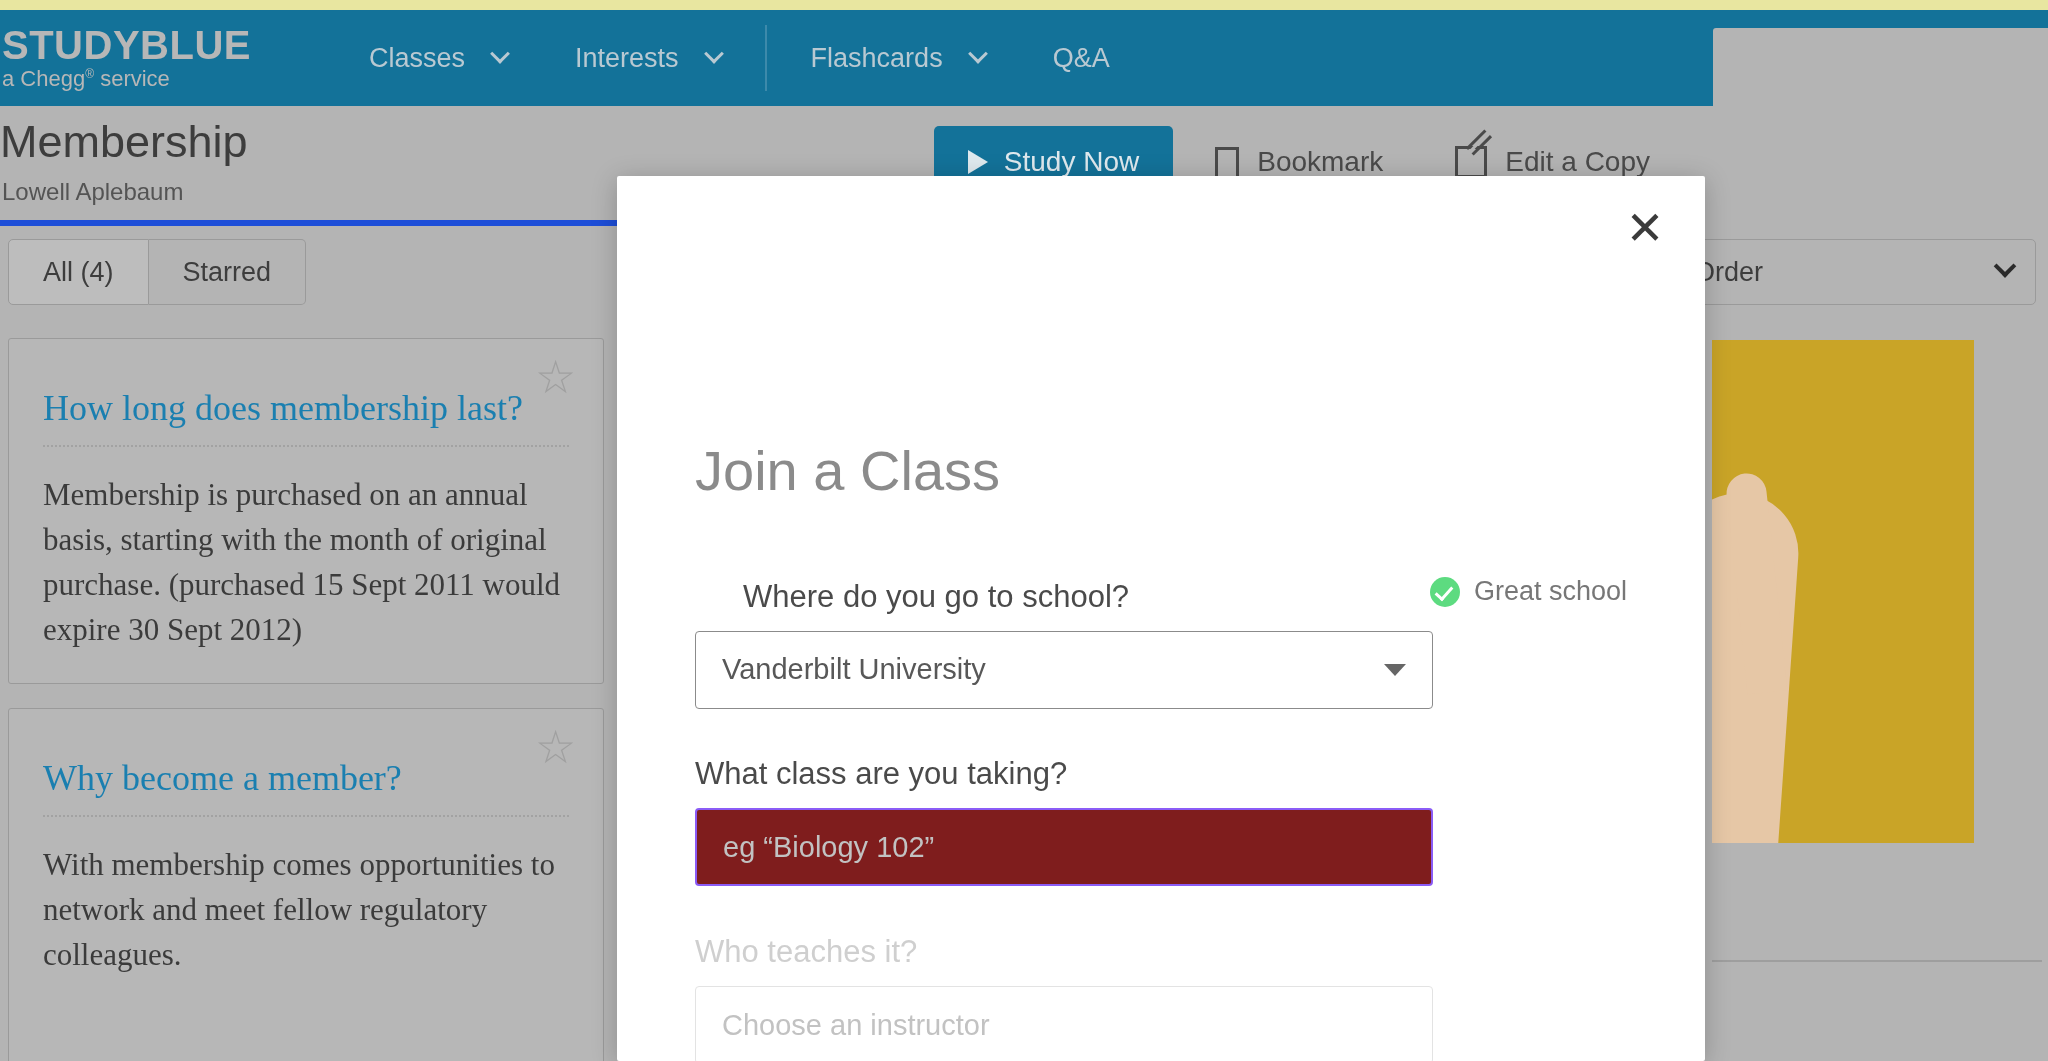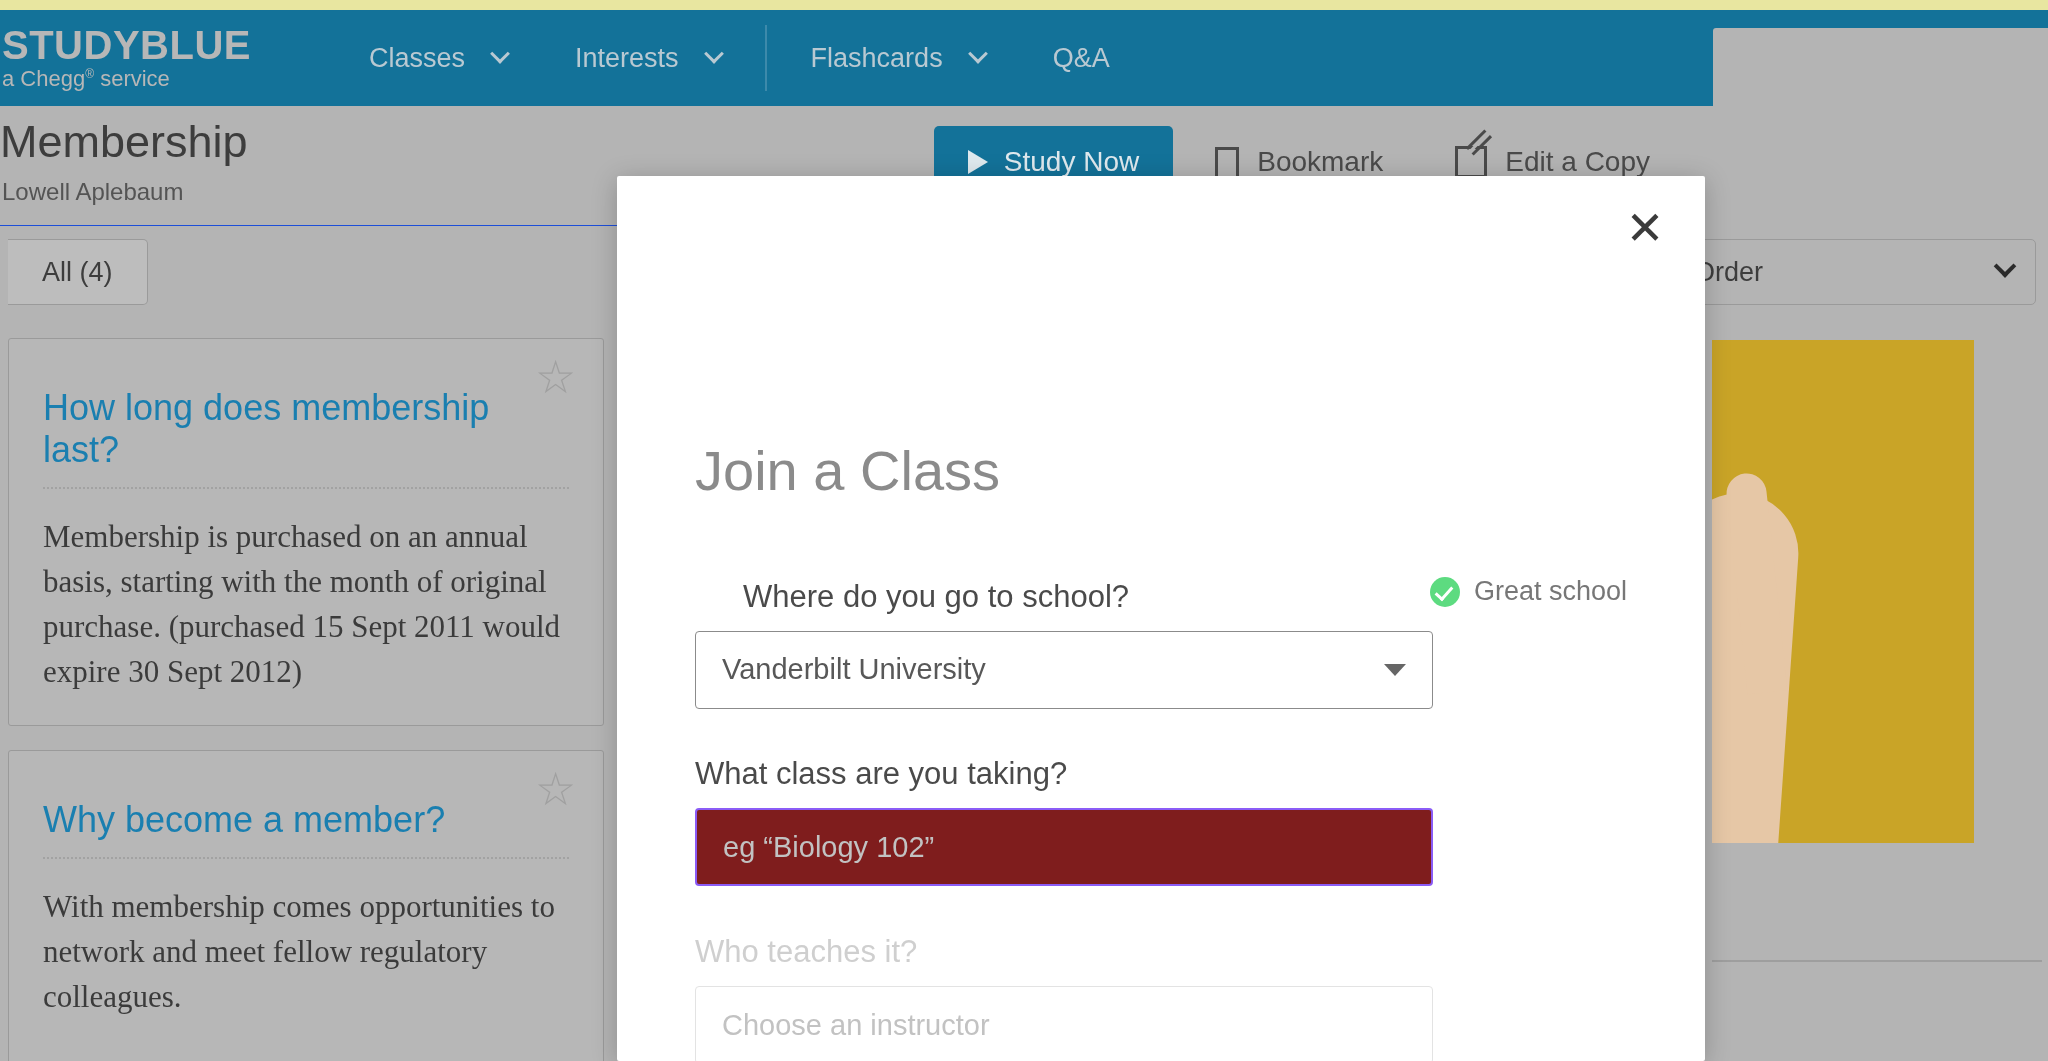--- a/index.html
+++ b/index.html
@@ -103,21 +103,21 @@
     border-radius: 3px;
   }
 
   
   .page-header {
     position: absolute;
     top: 108px; left: 0;
     width: 1692px;
     height: 118px;
     background: #b4b4b4;
-    border-bottom: 1px solid #1d4ed8;
+    border-bottom: 6px solid #1d4ed8;
   }
   .page-title {
     position: absolute;
     left: 0px; top: 8px;
     font-size: 45px;
     color: #3d3d3d;
     font-weight: normal;
   }
   .page-subtitle {
     position: absolute;
@@ -261,21 +261,21 @@
   .star-icon {
     position: absolute;
     right: 26px; top: 18px;
     width: 42px; height: 42px;
     color: #a0a0a0;
     font-size: 46px;
     line-height: 40px;
     cursor: pointer;
   }
   .card-q {
-    font-family: Liberation Sans, sans-serif;
+    font-family: Liberation Serif, serif;
     font-size: 36px;
     color: #1a7fb0;
     padding-top: 22px;
     padding-bottom: 16px;
     cursor: pointer;
   }
   .card-sep {
     border-bottom: 2px dotted #a2a2a2;
     margin-bottom: 26px;
   }
@@ -481,20 +481,23 @@
         <span>Edit a Copy</span>
       </div>
     </div>
   </div>
 
   <div class="toolbar">
     <div class="tab-group">
       <div class="tab active">
         <span>All (4)</span>
       </div>
+      <div class="tab">
+        <span>Starred</span>
+      </div>
     </div>
 
     <div class="order-select">
       <span>Order</span>
       <span class="sel-chev"></span>
     </div>
   </div>
 
   <div class="cards-col">
 

